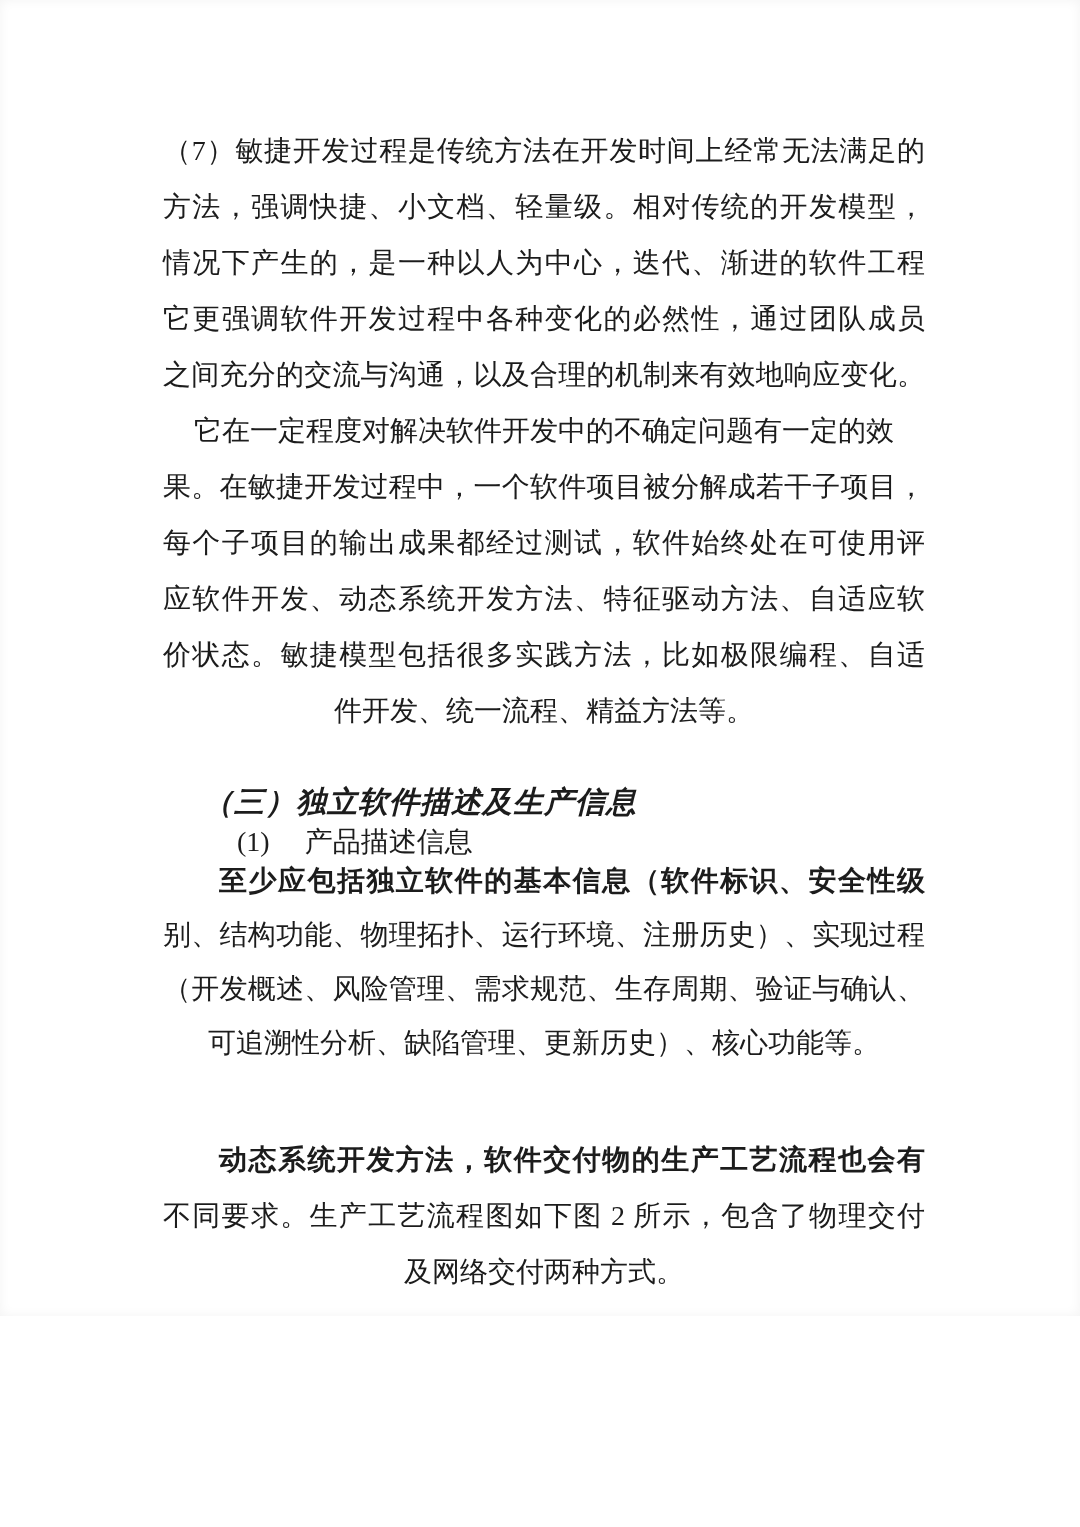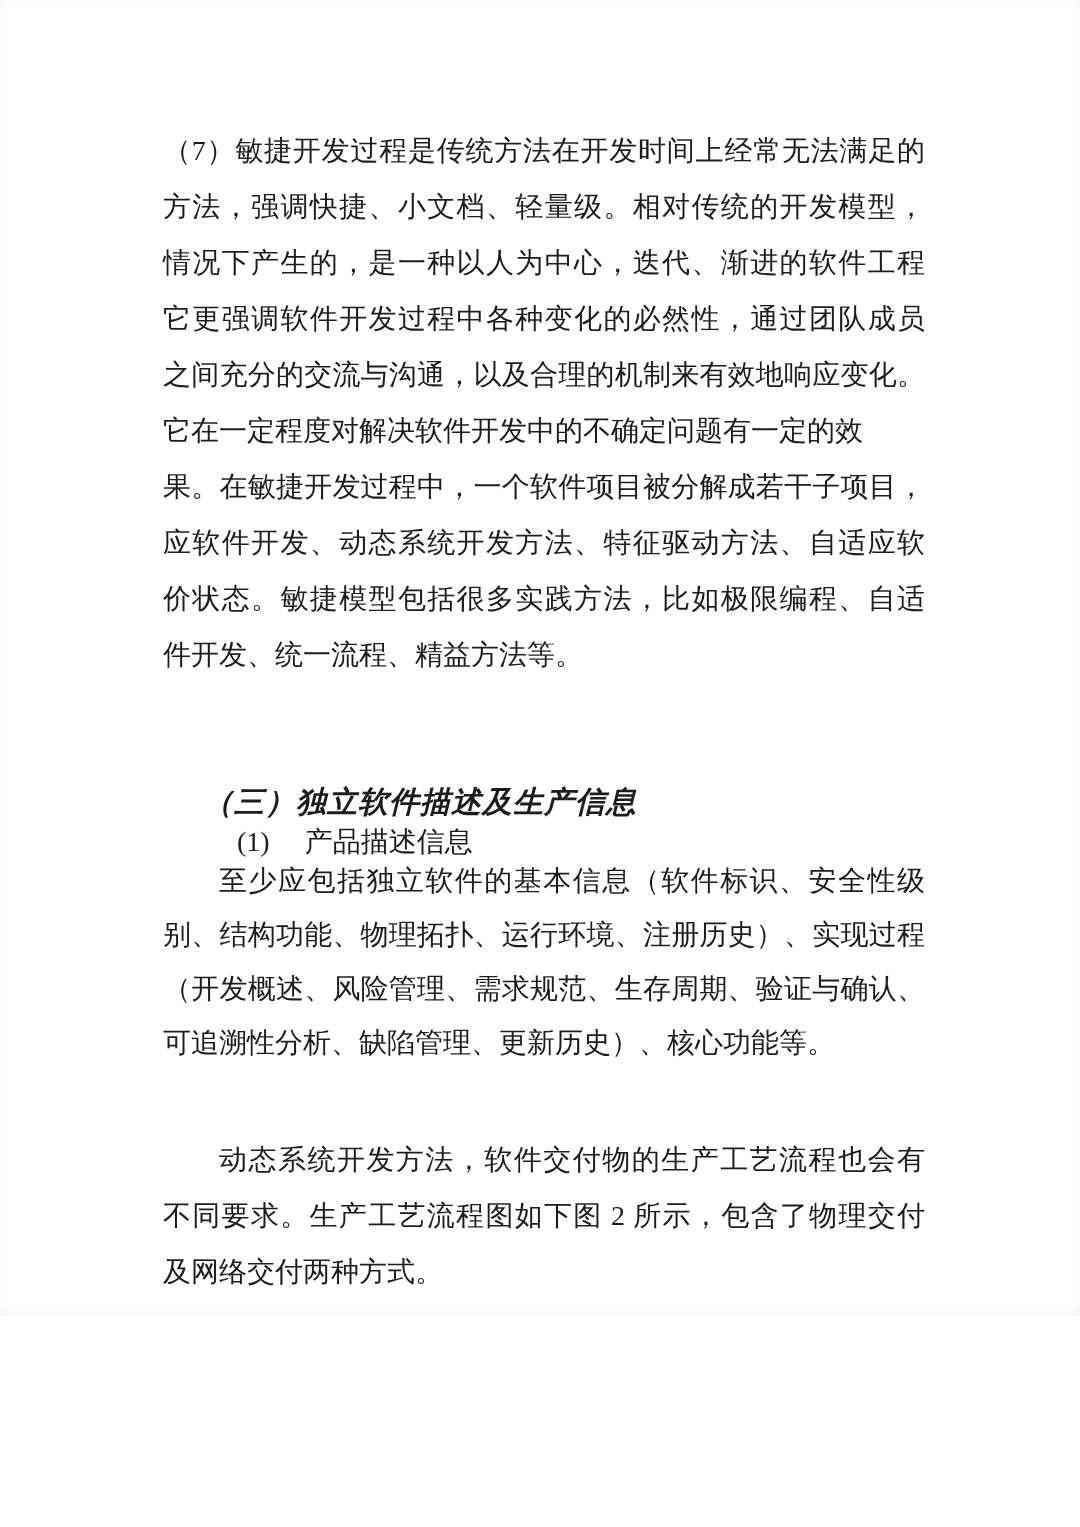--- a/index.html
+++ b/index.html
@@ -21,29 +21,30 @@
   .block {
     position: absolute;
     left: 163px;
     width: 762px;
   }
   .para {
     font-size: 28px;
   }
   .line {
     white-space: pre-wrap;
-    text-align: left;
+    text-align: center;
   }
   .line.j {
     text-align: justify;
     text-align-last: justify;
     text-justify: inter-character;
   }
   .line.ind {
     text-indent: 2em;
+    font-weight: bold;
   }
   #para1 { top: 123px; }
   #para1 .line { line-height: 56px; }
 
   #heading {
     top: 778px;
     font-size: 30px;
     font-weight: bold;
     line-height: 48px;
     text-indent: 40px;
@@ -81,20 +82,21 @@
 <div class="page">
 
   <div id="para1" class="block para">
       <div class="line j">（7）敏捷开发过程是传统方法在开发时间上经常无法满足的</div>
       <div class="line j">方法，强调快捷、小文档、轻量级。相对传统的开发模型，</div>
       <div class="line j">情况下产生的，是一种以人为中心，迭代、渐进的软件工程</div>
       <div class="line j">它更强调软件开发过程中各种变化的必然性，通过团队成员</div>
       <div class="line j">之间充分的交流与沟通，以及合理的机制来有效地响应变化。</div>
       <div class="line">它在一定程度对解决软件开发中的不确定问题有一定的效</div>
       <div class="line j">果。在敏捷开发过程中，一个软件项目被分解成若干子项目，</div>
+      <div class="line j">每个子项目的输出成果都经过测试，软件始终处在可使用评</div>
       <div class="line j">应软件开发、动态系统开发方法、特征驱动方法、自适应软</div>
       <div class="line j">价状态。敏捷模型包括很多实践方法，比如极限编程、自适</div>
       <div class="line">件开发、统一流程、精益方法等。</div>
     </div>
 
   <div id="heading" class="block">（三）独立软件描述及生产信息</div>
 
   <div id="item1" class="block">(1)　 产品描述信息</div>
 
   <div id="para2" class="block para">

